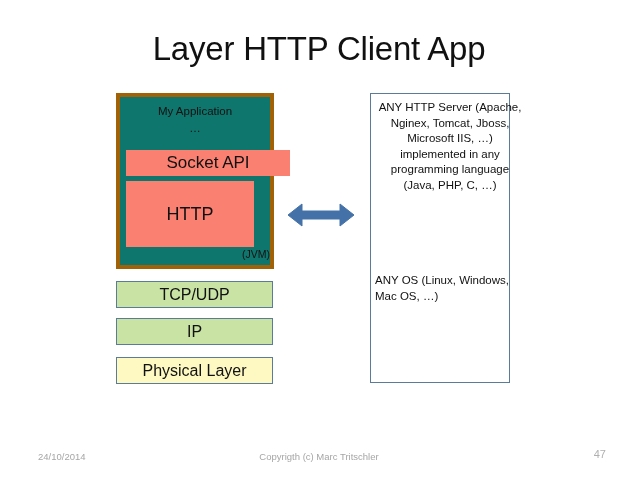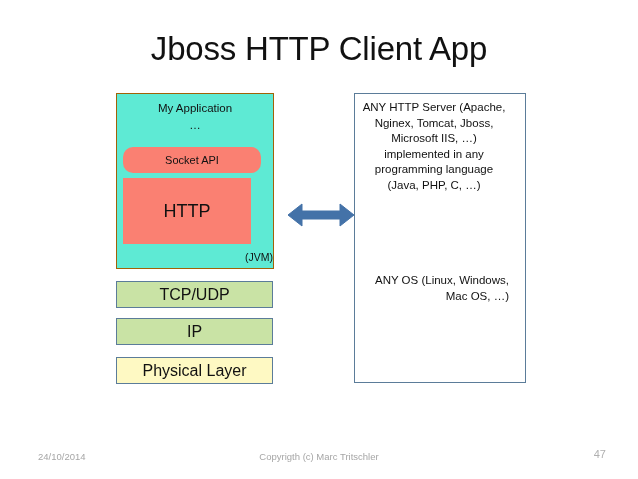--- a/index.html
+++ b/index.html
@@ -31,22 +31,22 @@
     white-space: nowrap;
   }
 
   
   #client-box {
     position: absolute;
     left: 116px;
     top: 93px;
     width: 158px;
     height: 176px;
-    border: 1px solid #a16207;
-    background: #5eead4;
+    border: 4px solid #a16207;
+    background: #0f766e;
     box-sizing: border-box;
   }
   #client-app-label {
     position: absolute;
     left: 0;
     top: 7px;
     width: 100%;
     text-align: center;
     font-size: 11.5px;
     color: #111111;
@@ -79,24 +79,23 @@
     background: #fa8072;
     display: flex;
     align-items: center;
     justify-content: center;
     color: #111111;
     box-sizing: border-box;
   }
   #socket-api-box {
     left: 6px;
     top: 53px;
-    width: 138px;
+    width: 164px;
     height: 26px;
-    font-size: 11px;
-    border-radius: 10px;
+    font-size: 17px;
   }
   #http-box {
     left: 6px;
     top: 84px;
     width: 128px;
     height: 66px;
     font-size: 18px;
   }
 
   
@@ -113,44 +112,44 @@
     border: 1px solid #5b7c99;
     box-sizing: border-box;
   }
   #tcp-udp-box { top: 281px; background: #c9e3a5; }
   #ip-box      { top: 318px; background: #c9e3a5; }
   #physical-layer-box { top: 357px; background: #fef9c3; }
 
   
   #server-box {
     position: absolute;
-    left: 354px;
+    left: 370px;
     top: 93px;
-    width: 172px;
+    width: 140px;
     height: 290px;
     border: 1px solid #5b7c99;
     background: #ffffff;
     box-sizing: border-box;
   }
   #server-text {
     position: absolute;
     left: 4px;
     top: 6px;
     width: 150px;
     text-align: center;
     font-size: 11.5px;
     line-height: 15.5px;
     color: #111111;
   }
   #server-os-text {
     position: absolute;
     left: 4px;
     top: 179px;
     width: 150px;
-    text-align: right;
+    text-align: left;
     font-size: 11.5px;
     line-height: 15.5px;
     color: #111111;
   }
 
   
   #connection-arrow {
     position: absolute;
     left: 286px;
     top: 200px;
@@ -169,21 +168,21 @@
   #footer-date { left: 38px; top: 450px; }
   #footer-copyright { left: 0; top: 450px; width: 638px; text-align: center; }
   #footer-pagenum { left: 0; top: 448px; width: 638px; text-align: right; padding-right: 32px;
                     box-sizing: border-box; font-size: 11px; color: #b0b0b0; }
 </style>
 </head>
 <body>
 
 <div id="slide">
 
-  <div id="slide-title">Jboss HTTP Client App</div>
+  <div id="slide-title">Layer HTTP Client App</div>
 
   <div id="client-box">
     <div id="client-app-label">My Application</div>
     <div id="client-app-ellipsis">…</div>
 
     <div class="pink-box" id="socket-api-box">
       <span>Socket API</span>
     </div>
 
     <div class="pink-box" id="http-box">

